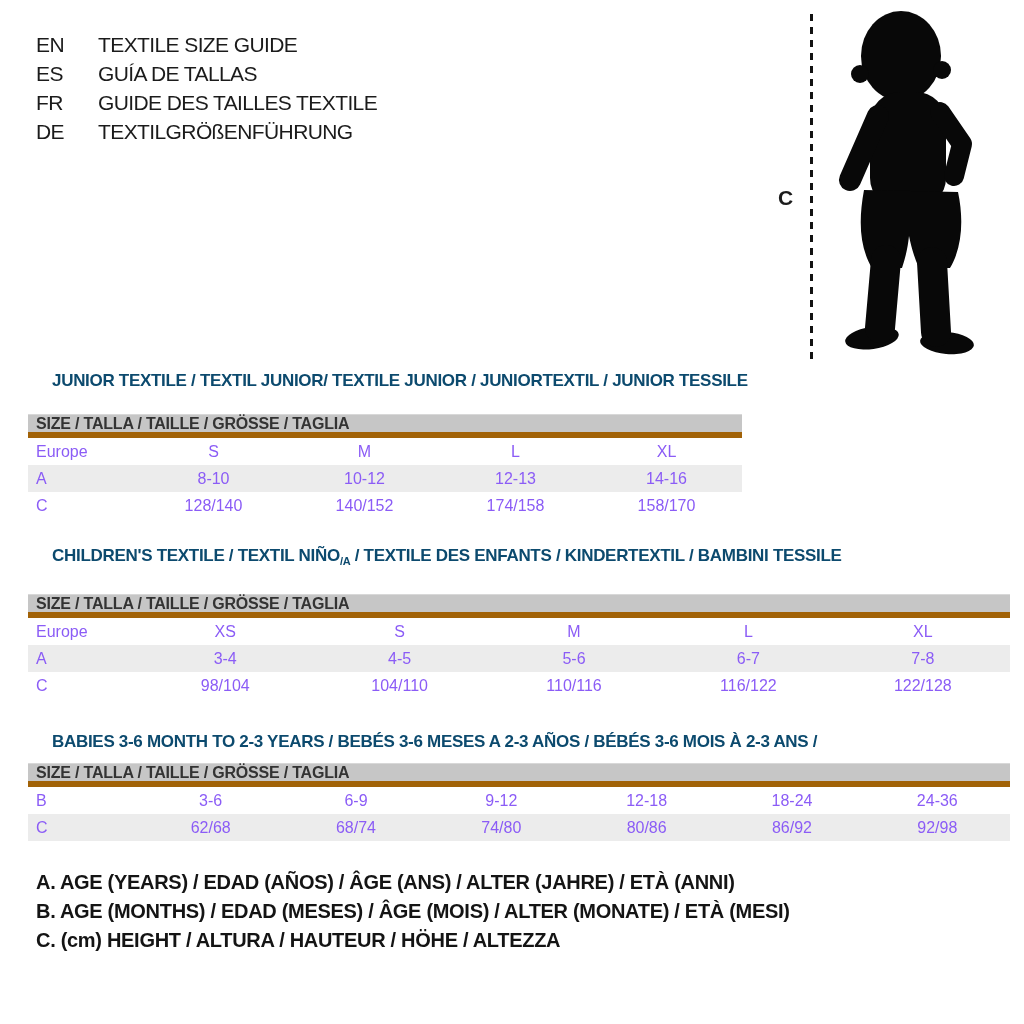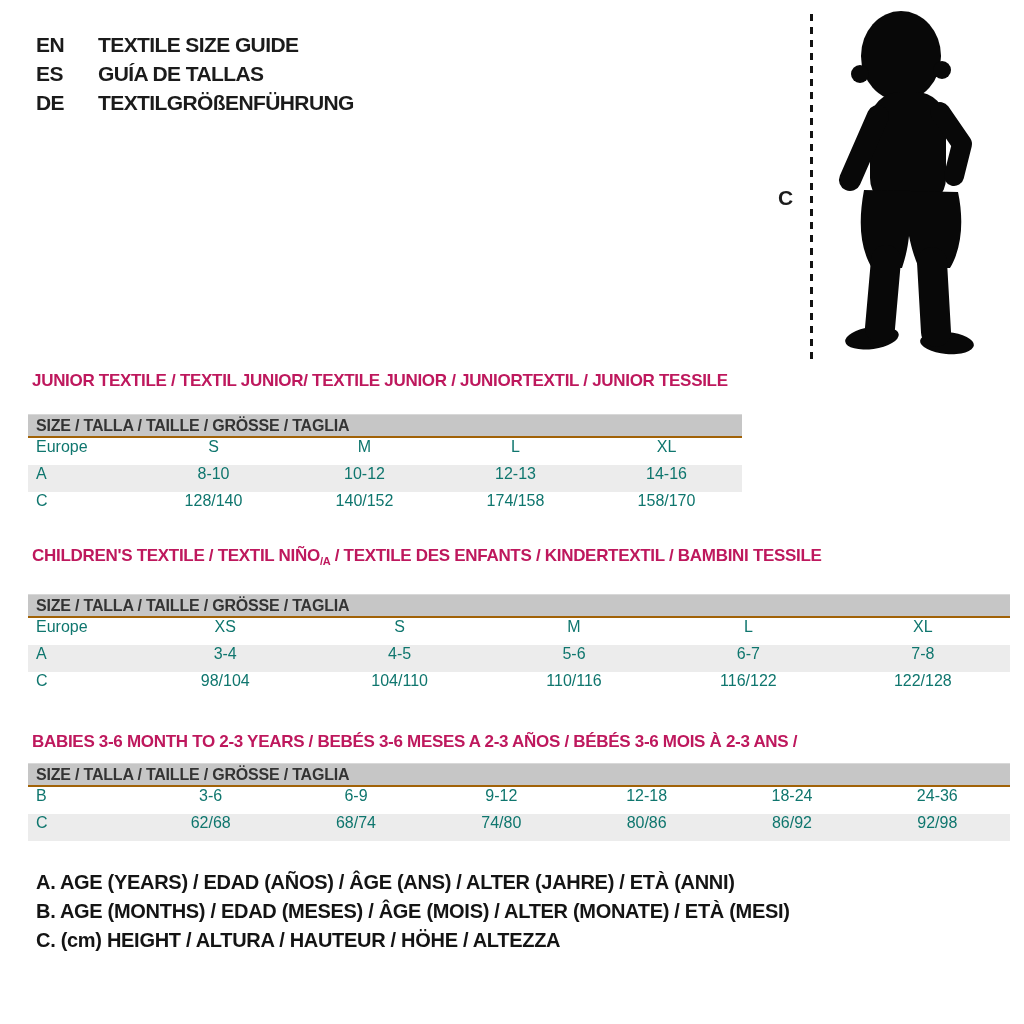--- a/index.html
+++ b/index.html
@@ -9,45 +9,45 @@
     --sil:#080808;
   }
   html,body{margin:0;padding:0;background:#fff;}
   body{width:1024px;height:1024px;overflow:hidden;
        font-family:"Liberation Sans","DejaVu Sans",sans-serif;color:var(--ink);}
   .canvas{position:relative;width:1024px;height:1024px;background:#fff;}
 
   
   .lang-block{position:absolute;left:36px;top:30px;}
   .lang-row{display:flex;height:29px;align-items:center;}
-  .lang-code,.lang-title{font-weight:bold;font-size:21px;letter-spacing:-0.6px;
+  .lang-code,.lang-title{font-weight:normal;font-size:21px;letter-spacing:-0.6px;
        font-stretch:condensed;white-space:nowrap;}
   .lang-code{width:62px;}
 
   
   .measure-line{position:absolute;left:810px;top:14px;width:3px;height:345px;
        background:repeating-linear-gradient(to bottom,#121212 0 7px,transparent 7px 13px);}
   .measure-label{position:absolute;left:778px;top:186px;font-size:21px;font-weight:bold;}
   .toddler{position:absolute;left:826px;top:8px;}
 
   
   .content{position:absolute;left:28px;top:371px;width:982px;}
   .section{margin-bottom:27px;}
   .section.w-narrow{width:714px;}
-  .section-title{margin-left:4px;font-weight:bold;font-size:17px;line-height:20px;
-       letter-spacing:-0.3px;font-stretch:condensed;color:#be185d;white-space:nowrap;}
+  .section-title{margin-left:24px;font-weight:bold;font-size:17px;line-height:20px;
+       letter-spacing:-0.3px;font-stretch:condensed;color:#0c4a6e;white-space:nowrap;}
   .section-title .title-line{line-height:31px;}
   .section-title .single{line-height:20px;}
   .sub{font-size:11px;vertical-align:-4px;}
   .size-bar{margin-top:23px;height:24px;background:var(--bar-bg);display:flex;
        align-items:center;padding-left:8px;font-size:16px;font-weight:600;
        letter-spacing:-0.2px;color:#333;font-stretch:condensed;
-       border-top:1px solid #d8d8d8;border-bottom:2px solid #a16207;box-sizing:border-box;}
+       border-top:1px solid #d8d8d8;border-bottom:6px solid #a16207;box-sizing:border-box;}
   .size-bar.tight{margin-top:6px;}
-  .t-row{display:flex;height:27px;align-items:flex-start;font-size:16px;color:#0f766e;
+  .t-row{display:flex;height:27px;align-items:center;font-size:16px;color:#8b5cf6;
        font-stretch:condensed;}
   .t-row.shaded{background:var(--stripe-bg);}
   .t-label{width:110px;padding-left:8px;box-sizing:border-box;}
   .t-cell{flex:1;text-align:center;}
 
   
   .legend{margin-top:16px;margin-left:8px;font-weight:bold;font-size:20px;
        line-height:29px;letter-spacing:-0.3px;font-stretch:condensed;color:#141414;}
   .legend-line{white-space:nowrap;}
 </style>
@@ -57,20 +57,24 @@
 <div class="canvas">
 
   <div class="lang-block" id="lang-block">
       <div class="lang-row">
         <span class="lang-code">EN</span>
         <span class="lang-title">TEXTILE SIZE GUIDE</span>
       </div>
       <div class="lang-row">
         <span class="lang-code">ES</span>
         <span class="lang-title">GUÍA DE TALLAS</span>
+      </div>
+      <div class="lang-row">
+        <span class="lang-code">FR</span>
+        <span class="lang-title">GUIDE DES TAILLES TEXTILE</span>
       </div>
       <div class="lang-row">
         <span class="lang-code">DE</span>
         <span class="lang-title">TEXTILGRÖßENFÜHRUNG</span>
       </div>
     </div>
 
   <div class="measure-line"></div>
   <div class="measure-label">C</div>
   <svg class="toddler" width="154" height="352" viewBox="0 0 154 352" aria-hidden="true">

